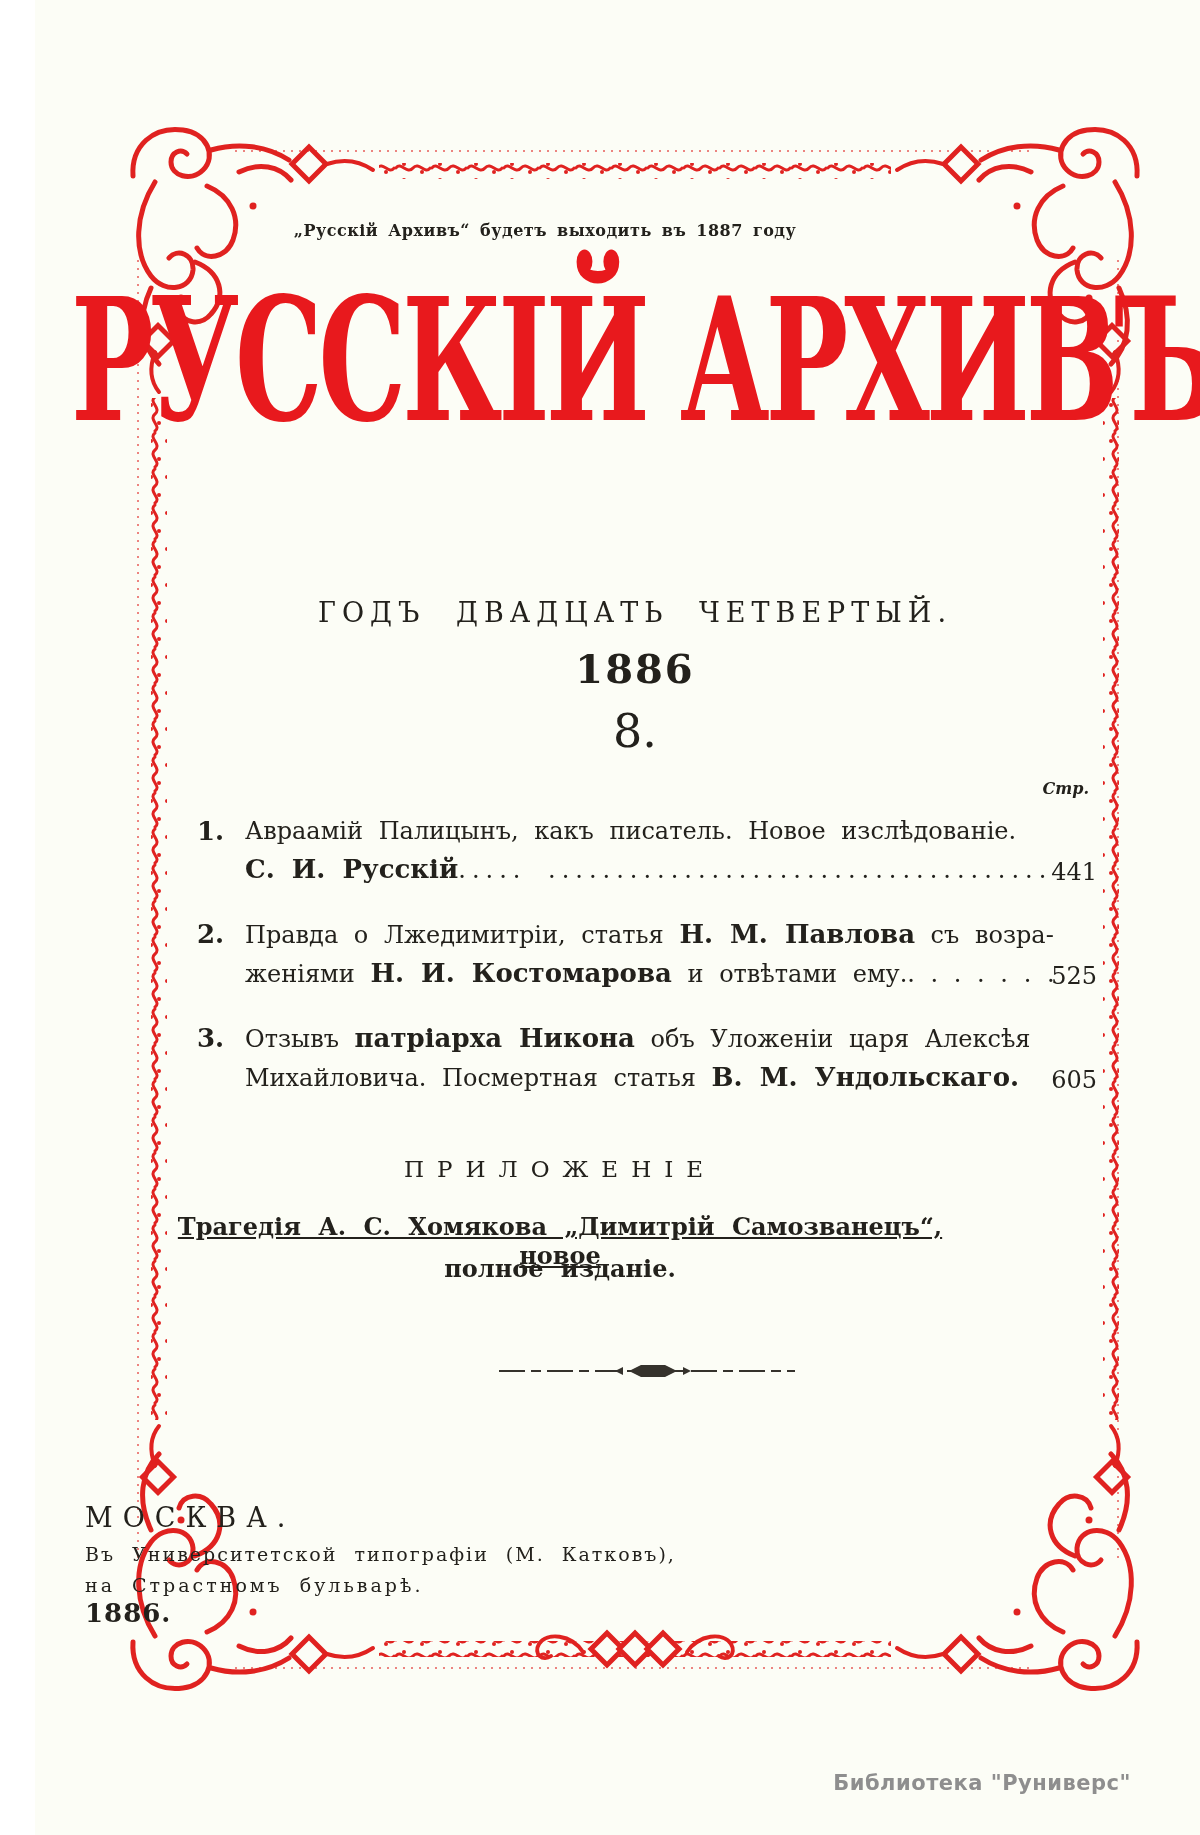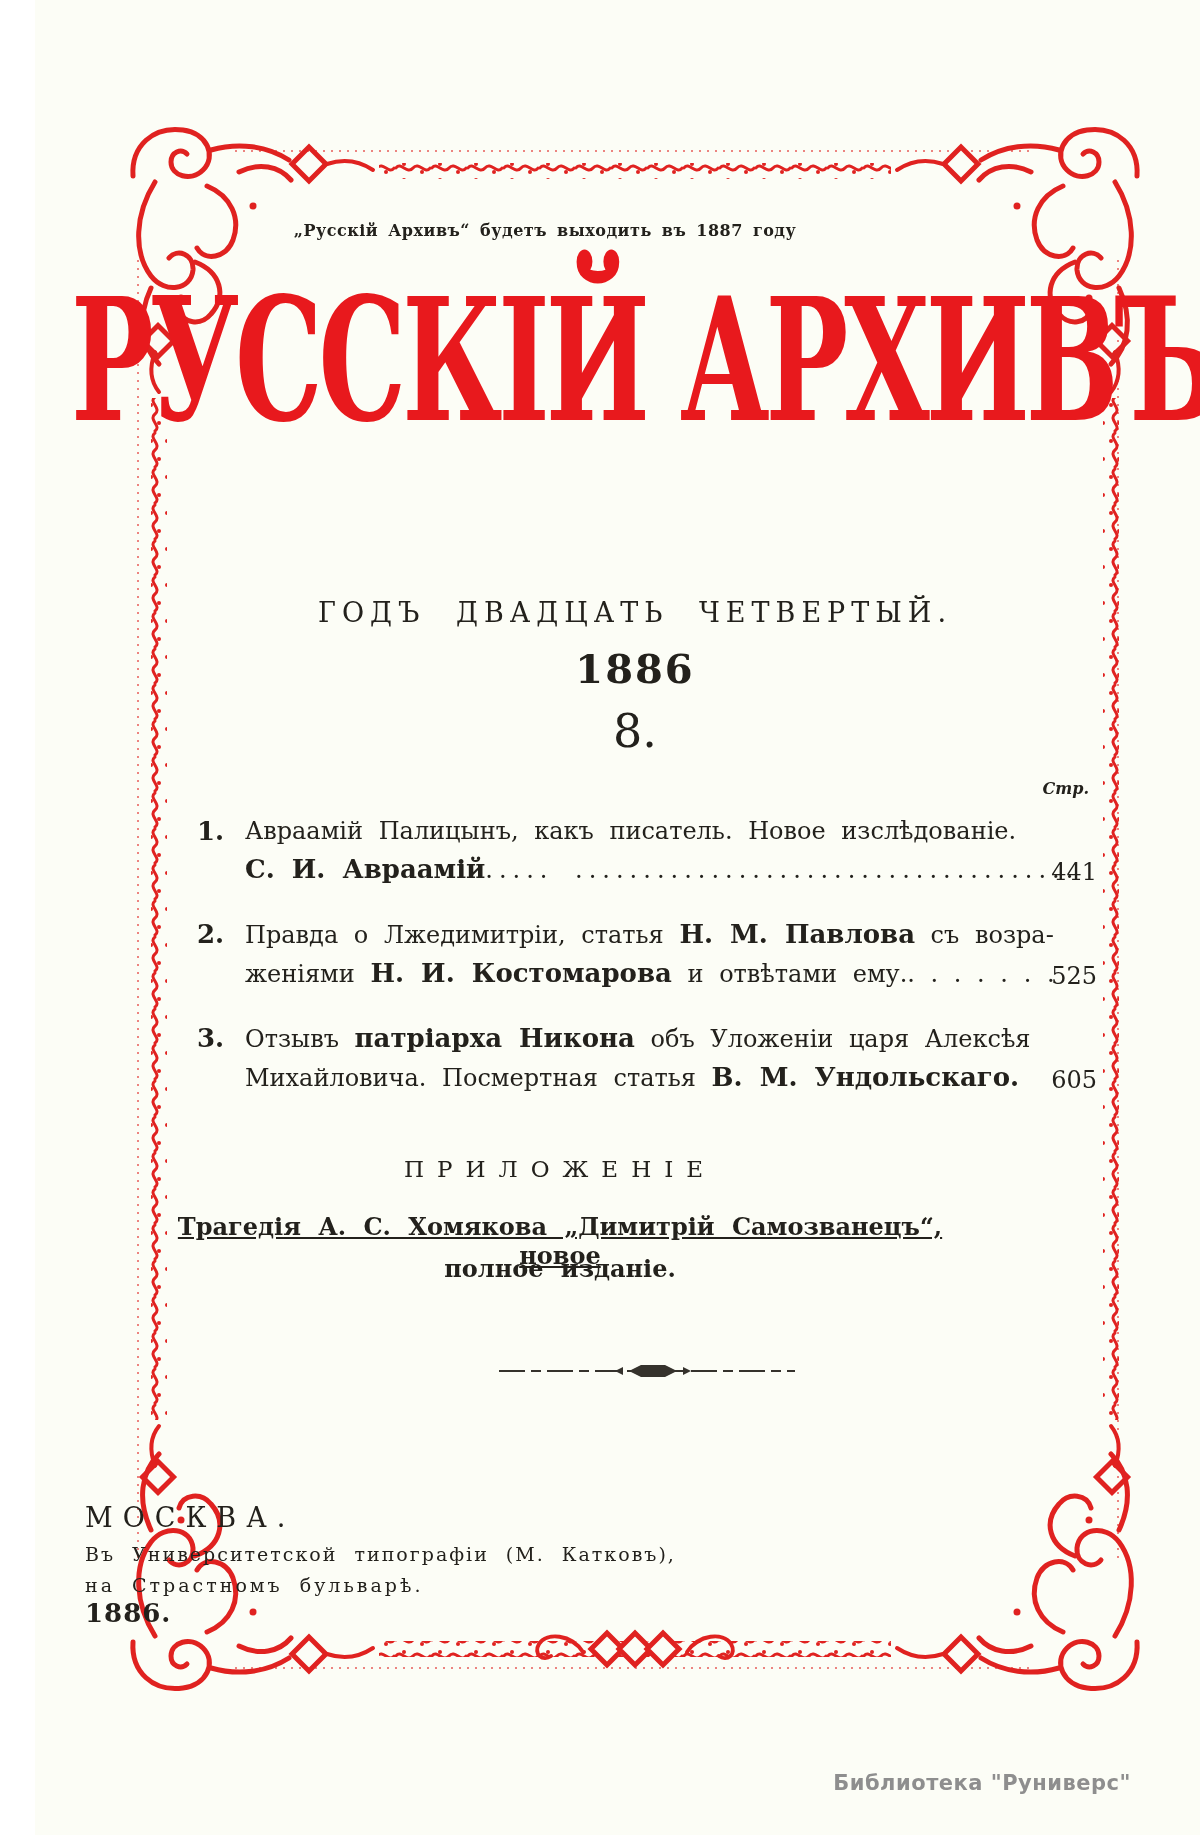--- a/index.html
+++ b/index.html
@@ -123,21 +123,21 @@
   <div class="abs yearline">ГОДЪ ДВАДЦАТЬ ЧЕТВЕРТЫЙ.</div>
   <div class="abs yearnum">1886</div>
   <div class="abs issue">8.</div>
 
   <div class="abs strheader">Стр.</div>
 
   <div class="abs toc">
     <div class="toc-item">
       <span class="toc-num">1.</span>
       <div class="toc-line"><span>Авраамій Палицынъ, какъ писатель. Новое изслѣдованіе.</span></div>
-      <div class="toc-line"><span class="seg-b">С. И. Авраамій</span><span class="dots">..... .....................................</span></div>
+      <div class="toc-line"><span class="seg-b">С. И. Русскій</span><span class="dots">..... .....................................</span></div>
       <span class="toc-page">441</span>
     </div>
     <div class="toc-item">
       <span class="toc-num">2.</span>
       <div class="toc-line"><span>Правда о Лжедимитріи, статья </span><span class="seg-b">Н. М. Павлова</span><span> съ возра-</span></div>
       <div class="toc-line"><span>женіями </span><span class="seg-b">Н. И. Костомарова</span><span> и отвѣтами ему.. . . . . . .</span></div>
       <span class="toc-page">525</span>
     </div>
     <div class="toc-item">
       <span class="toc-num">3.</span>

